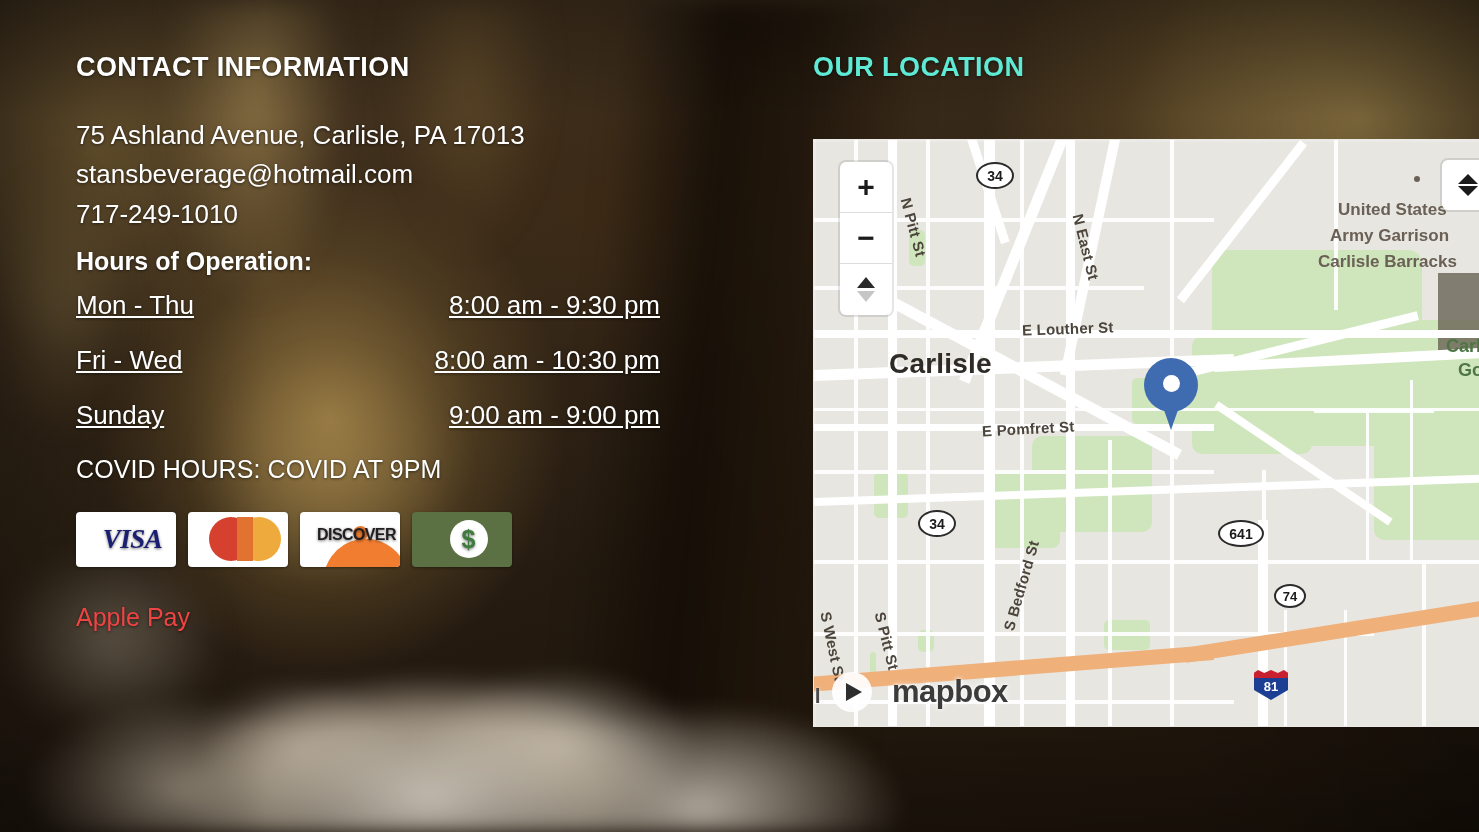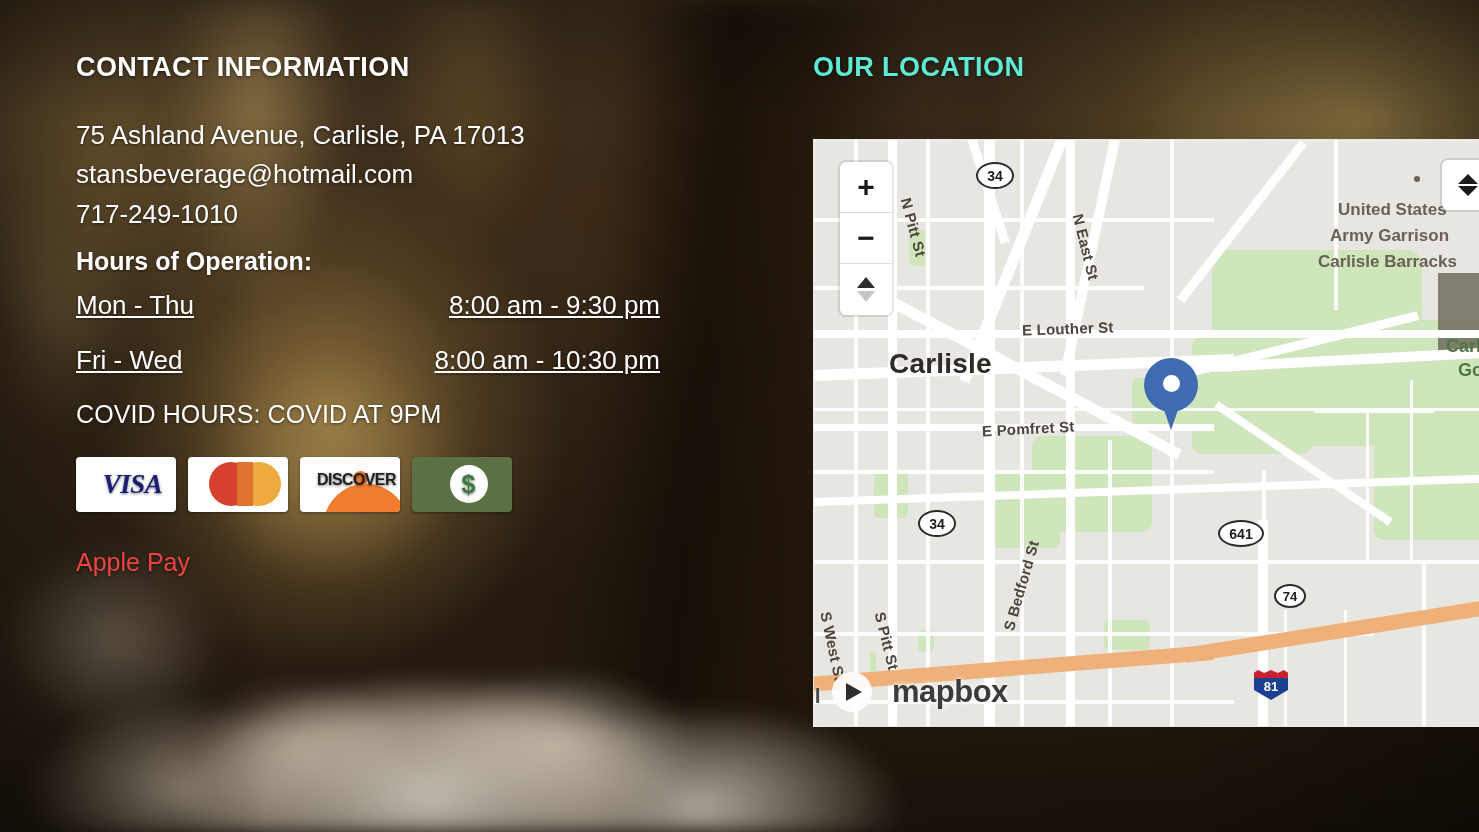--- a/index.html
+++ b/index.html
@@ -317,20 +317,24 @@
     <div class="hours-heading">Hours of Operation:</div>
 
     <div class="hours-table">
       <div class="hours-row">
         <span class="hours-day">Mon - Thu</span>
         <span class="hours-time">8:00 am - 9:30 pm</span>
       </div>
       <div class="hours-row">
         <span class="hours-day">Fri - Wed</span>
         <span class="hours-time">8:00 am - 10:30 pm</span>
+      </div>
+      <div class="hours-row">
+        <span class="hours-day">Sunday</span>
+        <span class="hours-time">9:00 am - 9:00 pm</span>
       </div>
     </div>
 
     <div class="covid-note">COVID HOURS: COVID AT 9PM</div>
 
     <div class="pay-row">
 
       <div class="card">
         <span class="visa-txt">VISA</span>
       </div>

